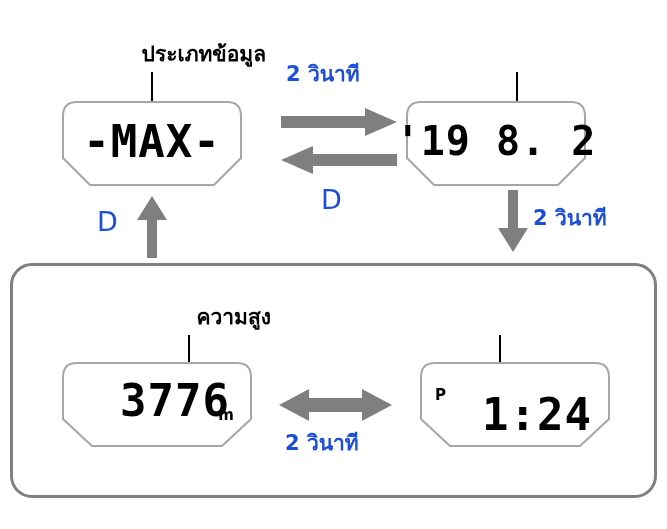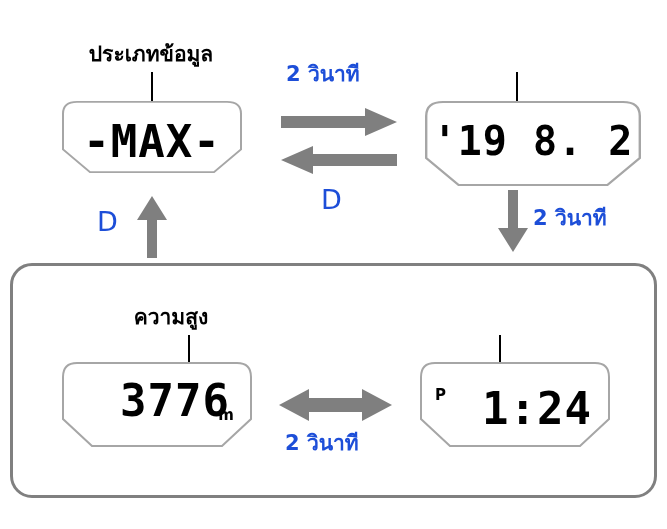--- a/index.html
+++ b/index.html
@@ -21,21 +21,21 @@
   
   .abs { position: absolute; }
 
   
   .caption {
     font-family: "DejaVu Sans", "Liberation Sans", sans-serif;
     font-weight: 700;
     font-size: 21px;
     color: #000000;
     white-space: nowrap;
-    text-align: center;
+    text-align: right;
     line-height: 1;
   }
 
   
   .leader {
     background: #000000;
     width: 2px;
   }
   
   .lcd-outline {
@@ -97,30 +97,30 @@
   svg.arrow path, svg.arrow polygon { fill: #7f7f7f; }
 </style>
 </head>
 <body>
 
 <div id="stage">
 
   <div class="abs caption" style="left:36px; top:44px; width:230px;">ประเภทข้อมูล</div>
   <div class="abs leader" style="left:151px; top:72px; height:32px;"></div>
 
-  <div class="abs" style="left:62px; top:101px; width:180px; height:72px;">
+  <div class="abs" style="left:62px; top:101px; width:180px; height:85px;">
     <svg class="lcd-outline" viewBox="0 0 180 85" preserveAspectRatio="none">
       <path d="M 1 15 Q 1 1 15 1 L 165 1 Q 179 1 179 15 L 179 57 L 152 84 L 28 84 L 1 57 Z"></path>
     </svg>
     <div class="lcd-text" style="top:14px; height:52px; font-size:44px;">-MAX-</div>
   </div>
 
   <div class="abs leader" style="left:516px; top:72px; height:32px;"></div>
 
-  <div class="abs" style="left:425px; top:101px; width:180px; height:85px;padding-left:36px;">
+  <div class="abs" style="left:406px; top:101px; width:180px; height:85px;">
     <svg class="lcd-outline" viewBox="0 0 180 85" preserveAspectRatio="none">
       <path d="M 1 15 Q 1 1 15 1 L 165 1 Q 179 1 179 15 L 179 57 L 152 84 L 28 84 L 1 57 Z"></path>
     </svg>
     <div class="lcd-text" style="top:14px; height:52px; font-size:40px;">'19 8. 2</div>
   </div>
 
   <div class="abs arrow-label" style="left:286px; top:64px;">2 วินาที</div>
 
   <svg class="abs arrow" style="left:281px; top:108px;" width="116" height="28" viewBox="0 0 116 28">
     <polygon points="0,8 84,8 84,0 116,14 84,28 84,20 0,20"></polygon>
@@ -155,21 +155,21 @@
     <div class="lcd-unit" style="right:18px; top:44px; font-size:15px;">m</div>
   </div>
 
   <div class="abs leader" style="left:499px; top:335px; height:32px;"></div>
 
   <div class="abs" style="left:420px; top:362px; width:190px; height:85px;">
     <svg class="lcd-outline" viewBox="0 0 190 85" preserveAspectRatio="none">
       <path d="M 1 15 Q 1 1 15 1 L 175 1 Q 189 1 189 15 L 189 57 L 160 84 L 30 84 L 1 57 Z"></path>
     </svg>
     <div class="lcd-unit" style="left:15px; top:24px; font-size:15px;">P</div>
-    <div class="lcd-text" style="top:20px; height:52px; font-size:44px; padding-left:44px;">1:24</div>
+    <div class="lcd-text" style="top:26px; height:52px; font-size:44px; padding-left:44px;">1:24</div>
   </div>
 
   <svg class="abs arrow" style="left:279px; top:389px;" width="113" height="32" viewBox="0 0 113 32">
     <polygon points="0,16 30,0 30,9 83,9 83,0 113,16 83,32 83,23 30,23 30,32"></polygon>
   </svg>
   <div class="abs arrow-label" style="left:285px; top:433px;">2 วินาที</div>
 
 </div>
 
 </body></html>

